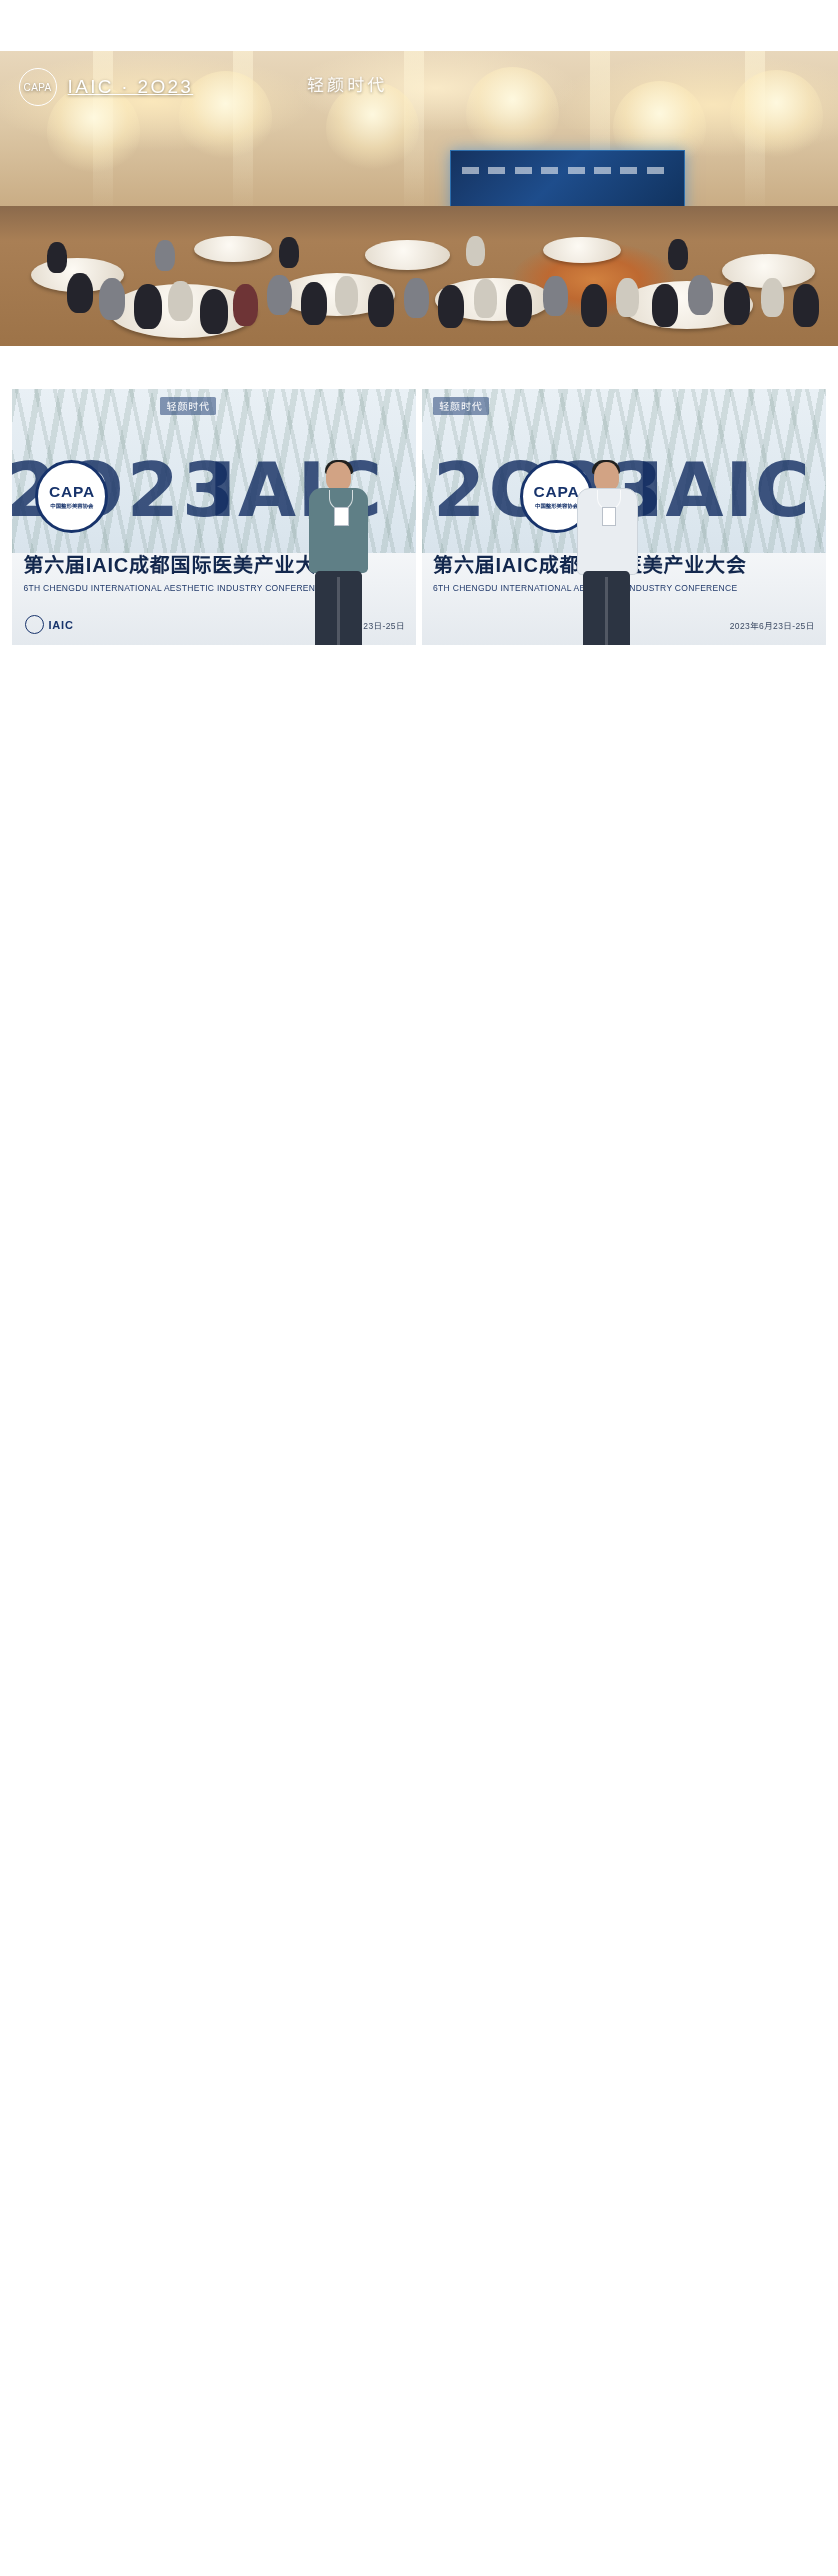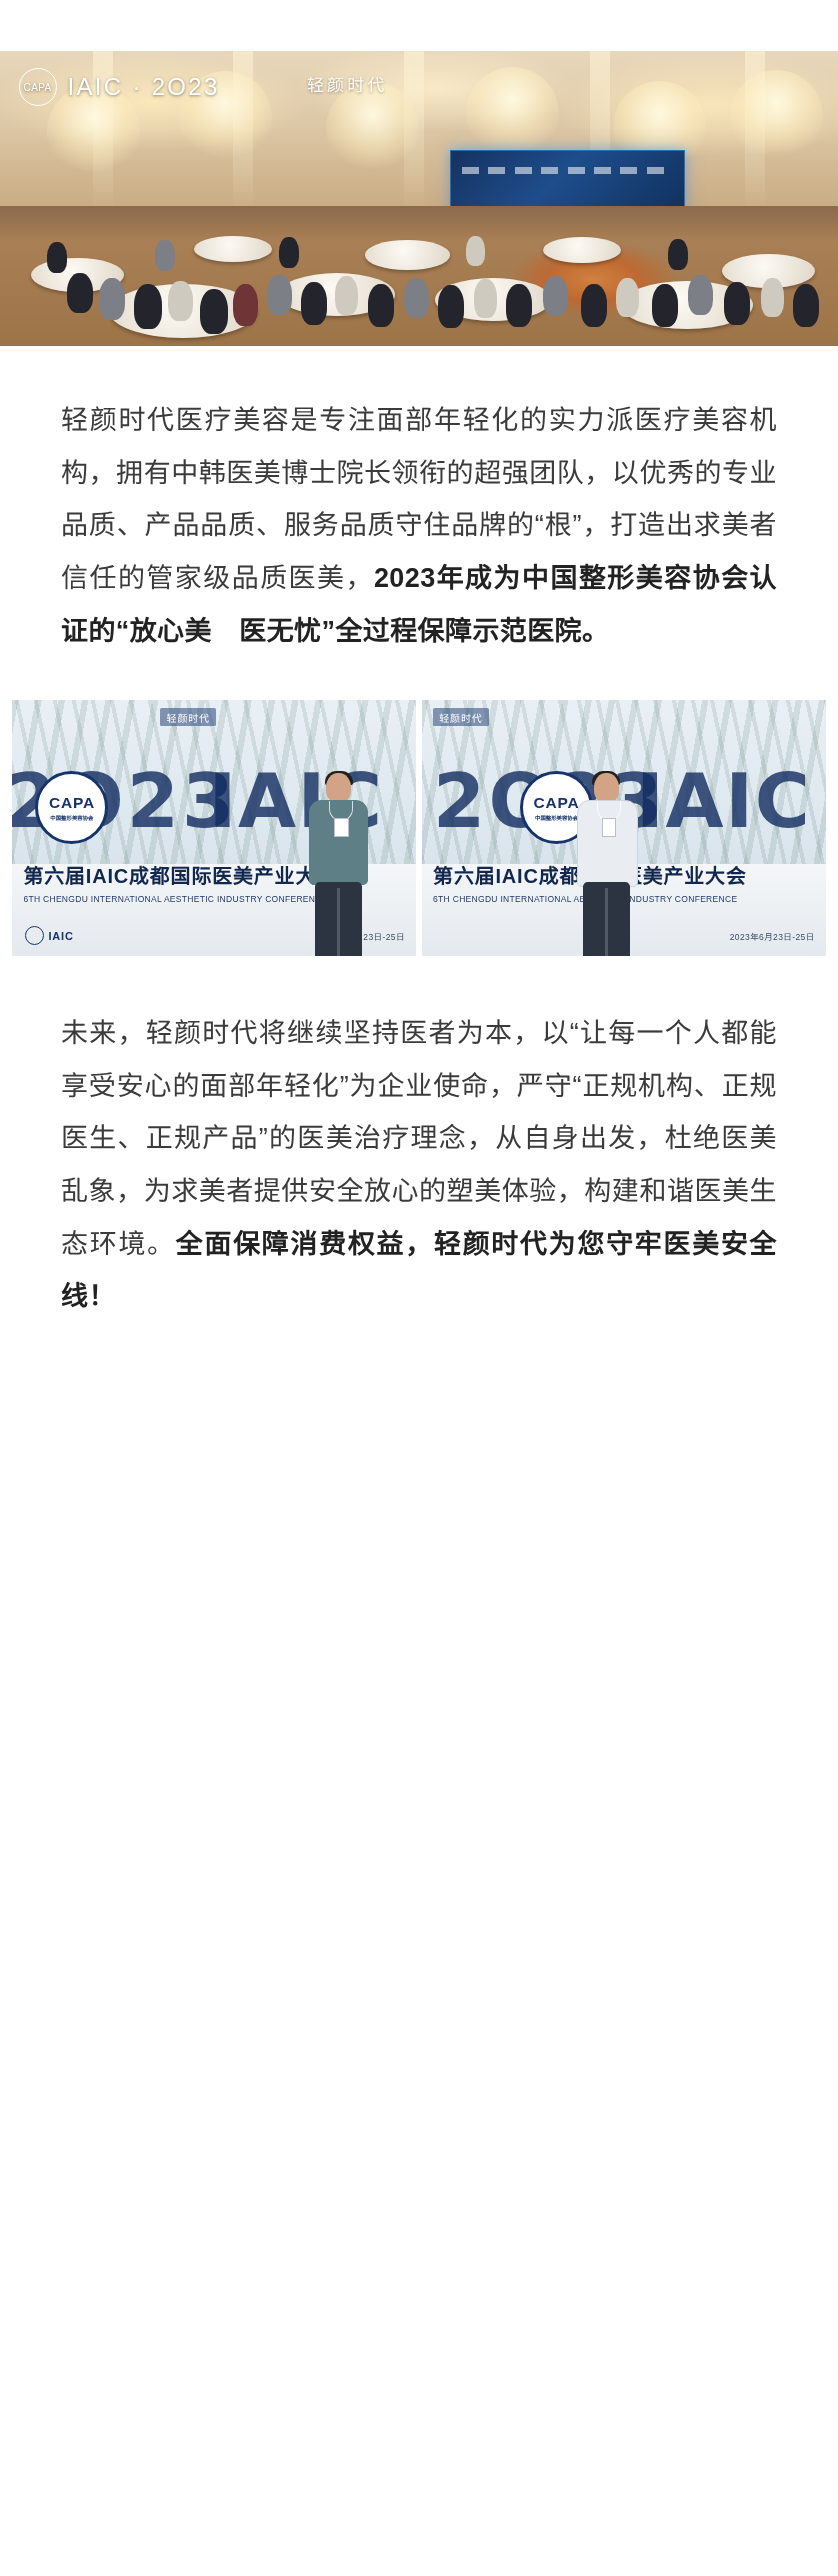--- a/index.html
+++ b/index.html
@@ -136,22 +136,23 @@
     text-shadow: 0 0.8px 3.1px rgba(0,0,0,0.45);
   }
   .hall-logo .seal {
     width: 36px; height: 36px;
     border-radius: 50%;
     border: 1.6px solid #ffffff;
     display: flex; align-items: center; justify-content: center;
     font-size: 10px; letter-spacing: 0.4px;
   }
   .hall-logo .iaic {
-    font-size: 24px;
+    font-size: 19px;
     letter-spacing: 2.3px;
+    text-decoration: underline;
   }
   .hall-logo-right {
     position: absolute;
     left: 307px; top: 20px;
     color: #ffffff;
     font-size: 17px;
     letter-spacing: 3.1px;
     opacity: 0.92;
     text-shadow: 0 0.8px 3.1px rgba(0,0,0,0.4);
   }
@@ -420,23 +421,20 @@
     <div class="person dark" style="left:668px; top:188px; width:20px; height:31px;"></div>
 
     <div class="hall-logo">
       <div class="seal">CAPA</div>
       <div class="iaic">IAIC · 2O23</div>
     </div>
     <div class="hall-logo-right">轻颜时代</div>
   </div>
 
 
-  <div class="para block-brand">
-    <span>轻颜时代医疗美容是专注面部年轻化的实力派医疗美容机构，拥有中韩医美博士院长领衔的超强团队，以优秀的专业品质、产品品质、服务品质守住品牌的“根”，打造出求美者信任的管家级品质医美，</span><b class="strong">2023年成为中国整形美容协会认证的“放心美　医无忧”全过程保障示范医院。</b>
-  </div>
 
   <div class="photo-pair">
 
     <div class="shot left">
       <div class="shot-bg-trees"></div>
       <div class="shot-wall"></div>
 
       <div class="backdrop-year" style="left:-7.8px;">2O23</div>
       <div class="backdrop-iaic" style="left:196px;">IAIC</div>
 
@@ -493,18 +491,15 @@
         <div class="hair"></div>
         <div class="head"></div>
         <div class="torso" style="background:#e9edf1; border:0.8px solid #cdd4db;"></div>
         <div class="lanyard"></div>
         <div class="badge"></div>
         <div class="legs"></div>
       </div>
     </div>
   </div>
 
-  <div class="para block-future">
-    <span>未来，轻颜时代将继续坚持医者为本，以“让每一个人都能享受安心的面部年轻化”为企业使命，严守“正规机构、正规医生、正规产品”的医美治疗理念，从自身出发，杜绝医美乱象，为求美者提供安全放心的塑美体验，构建和谐医美生态环境。</span><b class="strong">全面保障消费权益，轻颜时代为您守牢医美安全线！</b>
-  </div>
 
 </div>
 
 
 </body></html>

